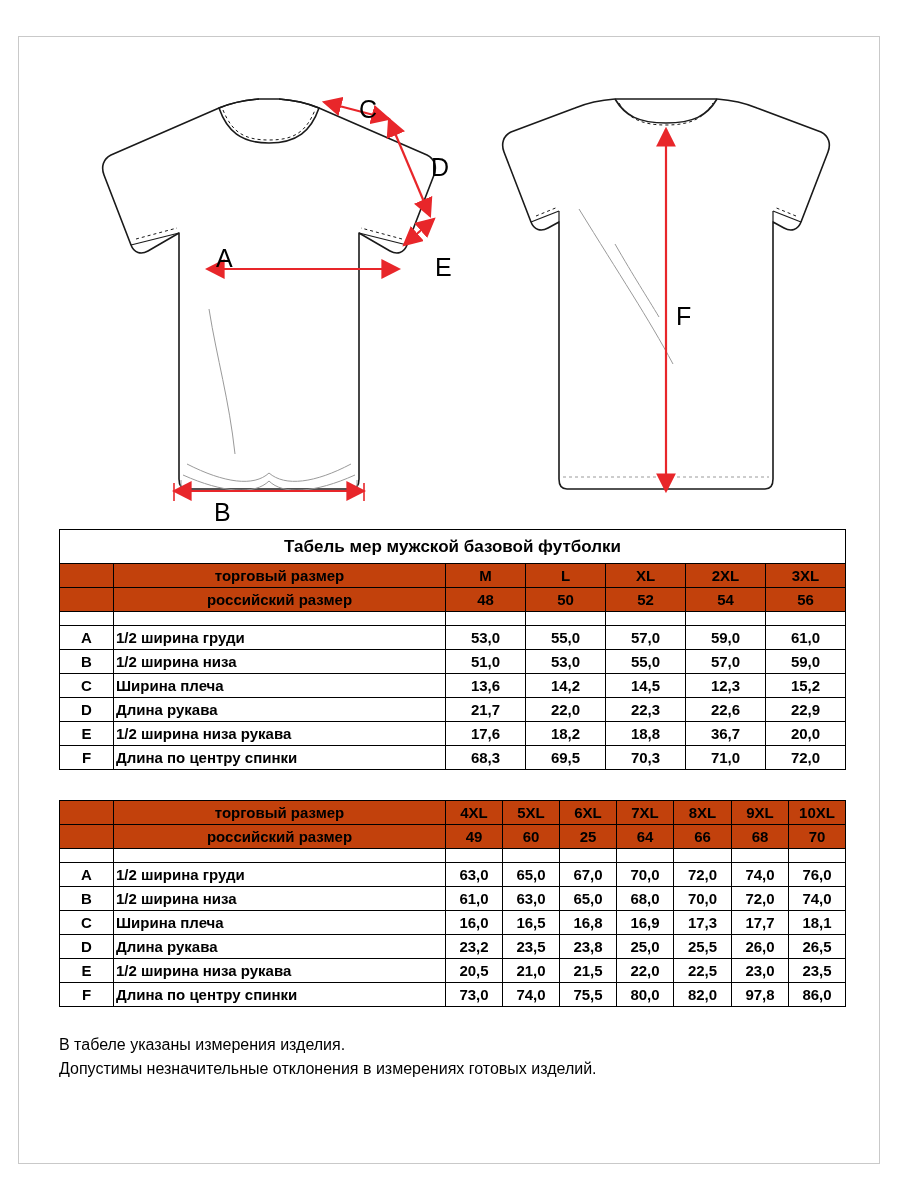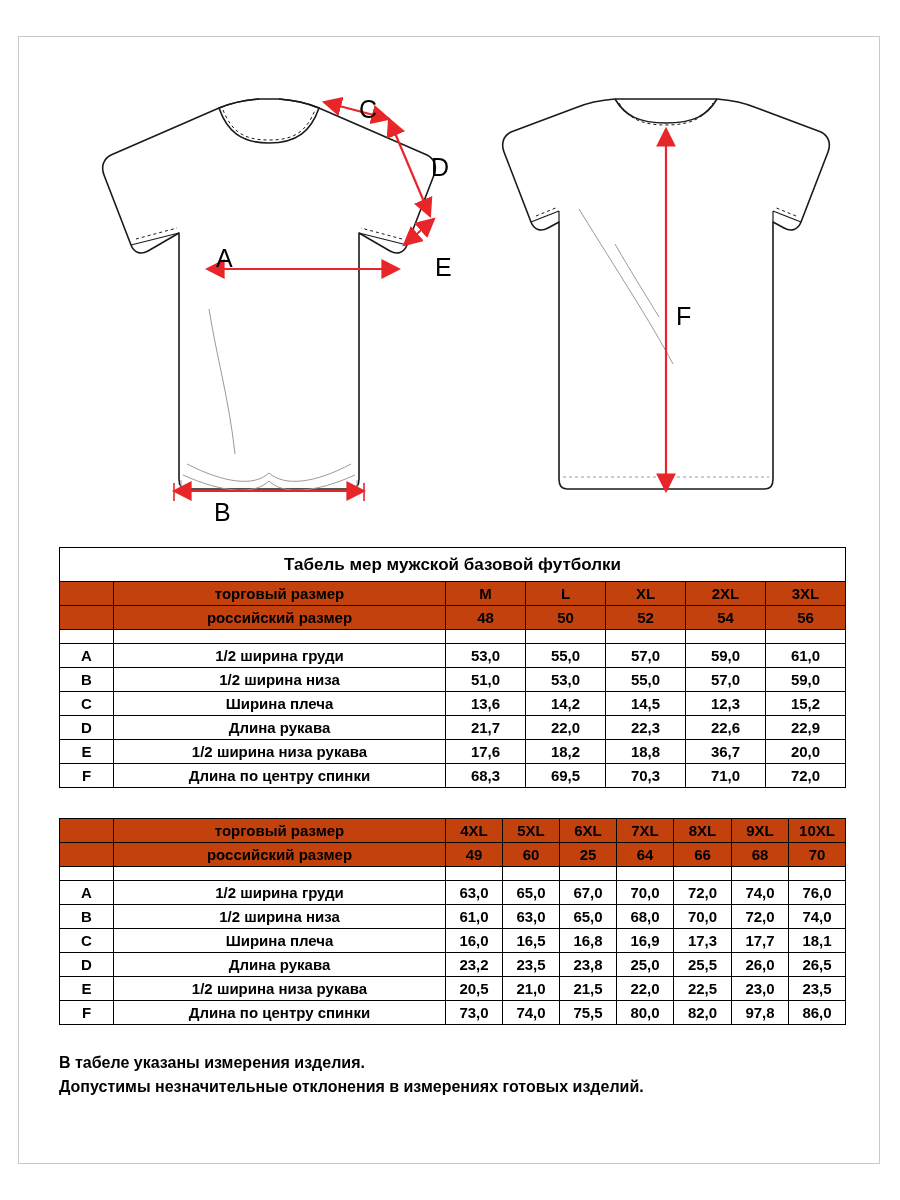--- a/index.html
+++ b/index.html
@@ -79,31 +79,31 @@
     border-right: 1px solid #000;
     border-top: 1px solid #000;
     border-bottom: 1px solid #000;
     height: 14px;
     background: #fff;
   }
   .letter {
     width: 54px;
   }
   .desc {
-    text-align: center;
-  }
-  .t1 { margin-top: 18px; }
+    text-align: left;
+  }
+  .t1 { }
   .t2 { margin-top: 30px; }
 
   .notes {
     margin-top: 26px;
     font-size: 16px;
     line-height: 1.5;
   }
-  .notes div { white-space: nowrap; font-weight: bold; }
+  .notes div { white-space: nowrap; }
 </style>
 </head>
 <body>
 
 <div class="page">
   <div class="inner">
 
     <div class="illus">
       <svg width="786" height="470" viewBox="0 0 786 470">
         <defs>

